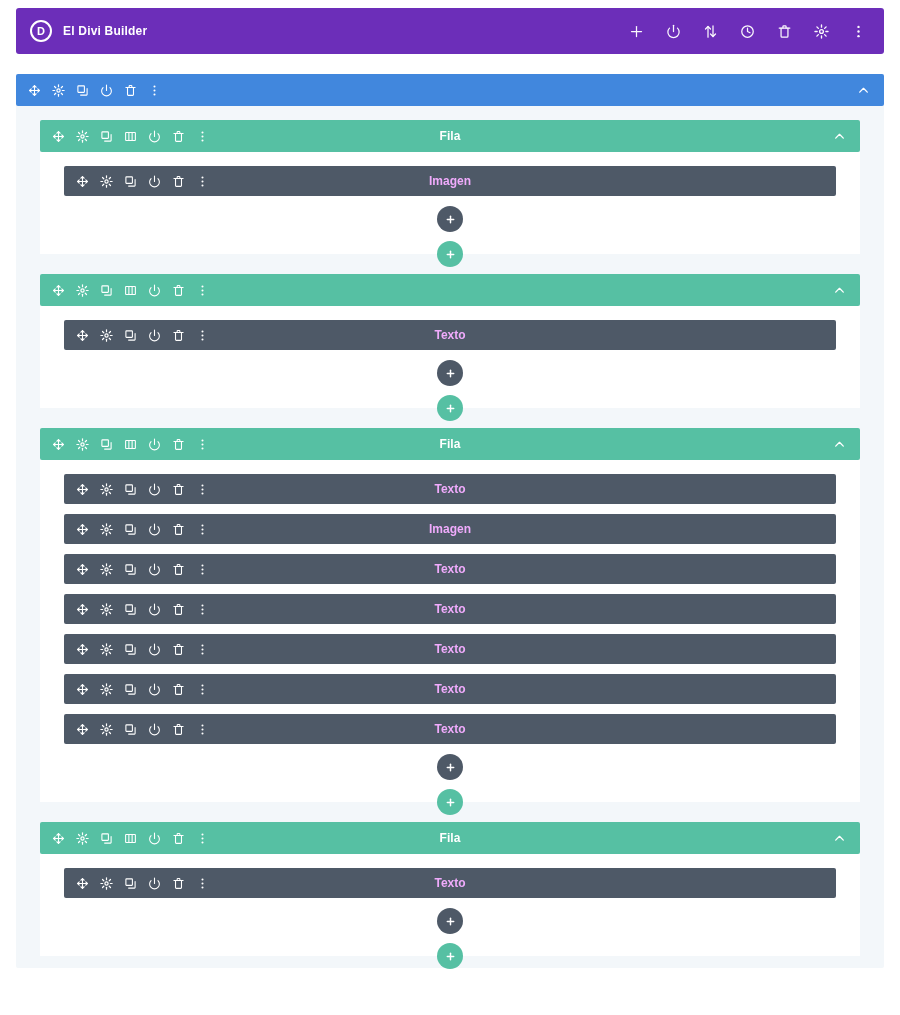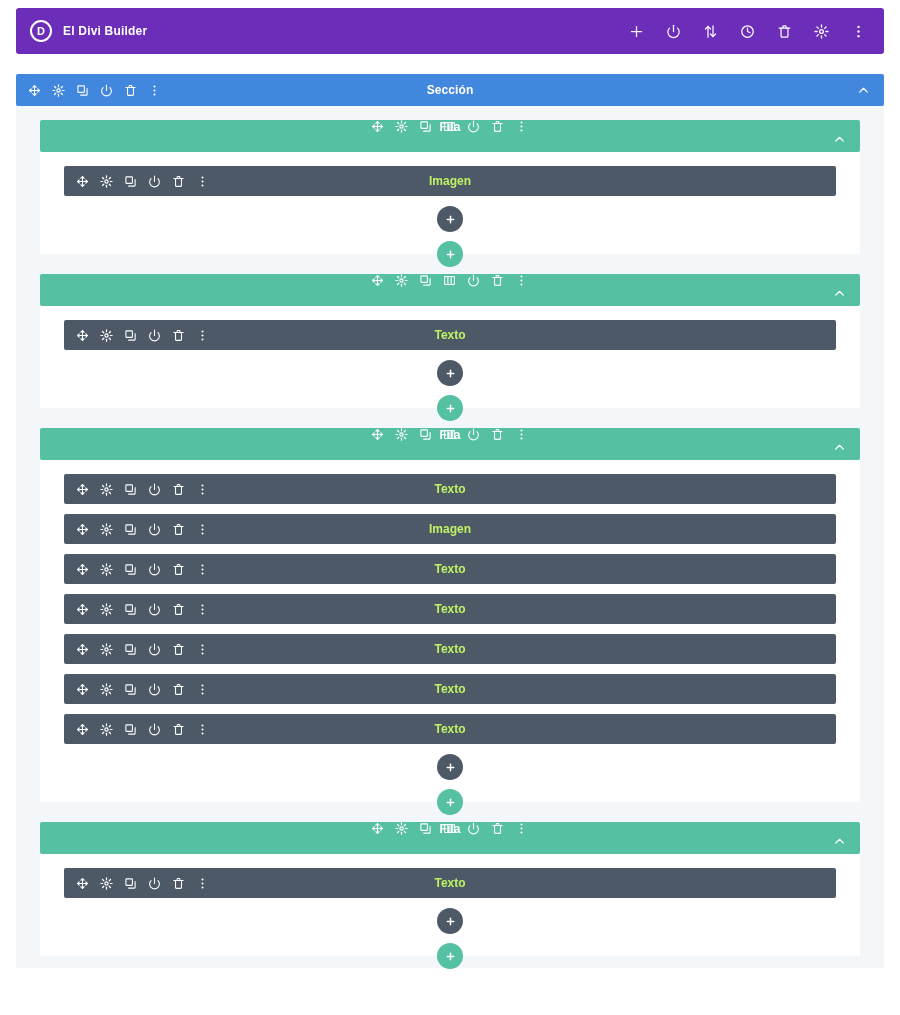--- a/index.html
+++ b/index.html
@@ -84,21 +84,21 @@
     pointer-events: none;
   }
   .bar-collapse { margin-left: auto; z-index: 2; color: #fff; }
 
   .section > .bar { background: #4187dd; }
   .section-body { padding: 14px 24px 12px 24px; }
 
   
   .row-wrap { position: relative; margin-bottom: 20px; }
   .row-wrap:last-child { margin-bottom: 0; }
-  .row > .bar { background: #56c0a3; flex-direction: column; }
+  .row > .bar { background: #56c0a3; }
   .row-body {
     background: #ffffff;
     padding: 14px 24px 22px 24px;
     position: relative;
   }
 
   
   .module {
     background: #4e5967;
     height: 30px;
@@ -108,21 +108,21 @@
     padding: 0 12px;
     position: relative;
     margin-bottom: 10px;
   }
   .module:last-of-type { margin-bottom: 0; }
   .module-tools { display: flex; align-items: center; gap: 11px; z-index: 2; }
   .module-tools .ticon { color: #fff; }
   .module-label {
     position: absolute; left: 0; right: 0;
     text-align: center;
-    color: #bef264;
+    color: #f0abfc;
     font-size: 12px;
     font-weight: bold;
     pointer-events: none;
   }
 
   
   .add-module {
     width: 26px; height: 26px;
     border-radius: 50%;
     background: #4e5967;
@@ -256,21 +256,20 @@
             </svg>
           </span>
           <span class="ticon">
             <svg width="13" height="13" viewBox="0 0 24 24" fill="currentColor">
               <circle cx="12" cy="4.6" r="1.9"></circle>
               <circle cx="12" cy="12" r="1.9"></circle>
               <circle cx="12" cy="19.4" r="1.9"></circle>
             </svg>
           </span>
         </div>
-      <div class="bar-label">Sección</div>
       <div class="bar-collapse ticon">
         <svg width="13" height="13" viewBox="0 0 24 24" fill="none" stroke="currentColor" stroke-width="2.4" stroke-linecap="round" stroke-linejoin="round">
             <polyline points="5 15 12 8 19 15"></polyline>
           </svg>
       </div>
     </div>
     <div class="section-body" id="rows-host">
         <div class="row-wrap">
           <div class="row">
             <div class="bar">

